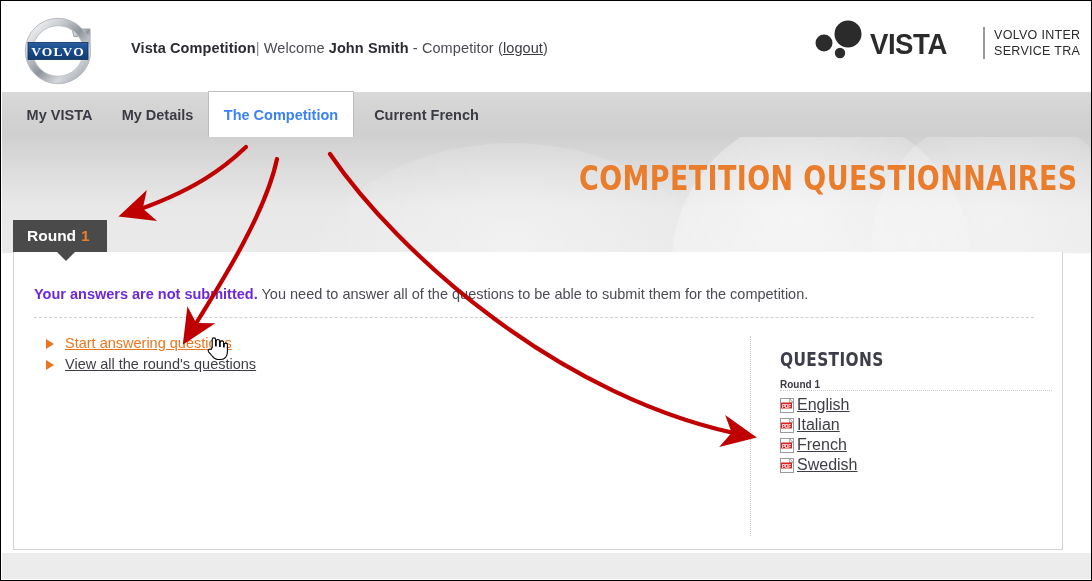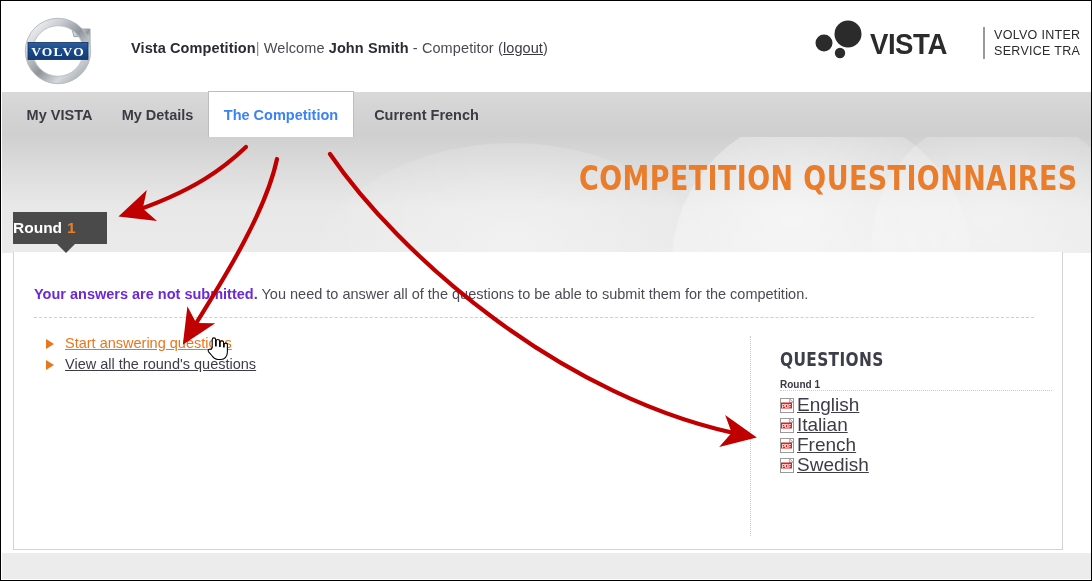--- a/index.html
+++ b/index.html
@@ -87,25 +87,25 @@
     font-family:"DejaVu Sans Condensed","Liberation Sans Narrow","Liberation Sans",sans-serif;
     font-size:34px;font-weight:bold;
     color:#ea7d2b;
     letter-spacing:.5px;
     transform:scaleX(.88);transform-origin:right center;
     white-space:nowrap;
   }
 
   
   .round-tab{
-    position:absolute;left:12px;top:211px;
+    position:absolute;left:12px;top:219px;
     width:94px;height:32px;
     background:#4a4a4a;
     display:flex;align-items:center;
-    box-sizing:border-box;
+    box-sizing:border-box;padding-left:14px;
     z-index:6;
   }
   .round-tab .rt-label{font-size:15.5px;font-weight:bold;color:#ffffff;}
   .round-tab .rt-num{font-size:15.5px;font-weight:bold;color:#ea7d2b;margin-left:5px;}
   .round-tab:after{
     content:"";position:absolute;left:44px;top:32px;
     width:0;height:0;
     border-left:9px solid transparent;
     border-right:9px solid transparent;
     border-top:9px solid #4a4a4a;
@@ -162,21 +162,21 @@
     transform:scaleX(.9);transform-origin:left center;
     margin:0 0 9px 0;
   }
   .q-round{
     font-size:10px;font-weight:bold;color:#3a3a44;margin-bottom:0;
   }
   .q-rule{width:272px;height:0;border-top:1px dotted #cbcbcb;margin-bottom:4px;}
   .q-item{display:flex;align-items:center;height:20px;cursor:pointer;}
   .pdf-ico{width:14px;height:15px;margin-right:3px;flex:none;}
   .q-item .lbl{
-    font-size:19px;color:#3d3d47;text-decoration:underline;
+    font-size:16px;color:#3d3d47;text-decoration:underline;
   }
 
   
   .footer{
     position:absolute;left:1px;bottom:1px;width:1090px;height:26px;
     background:#ececec;
   }
 
   
   .annot{position:absolute;left:0;top:0;width:1092px;height:581px;pointer-events:none;z-index:20;}

